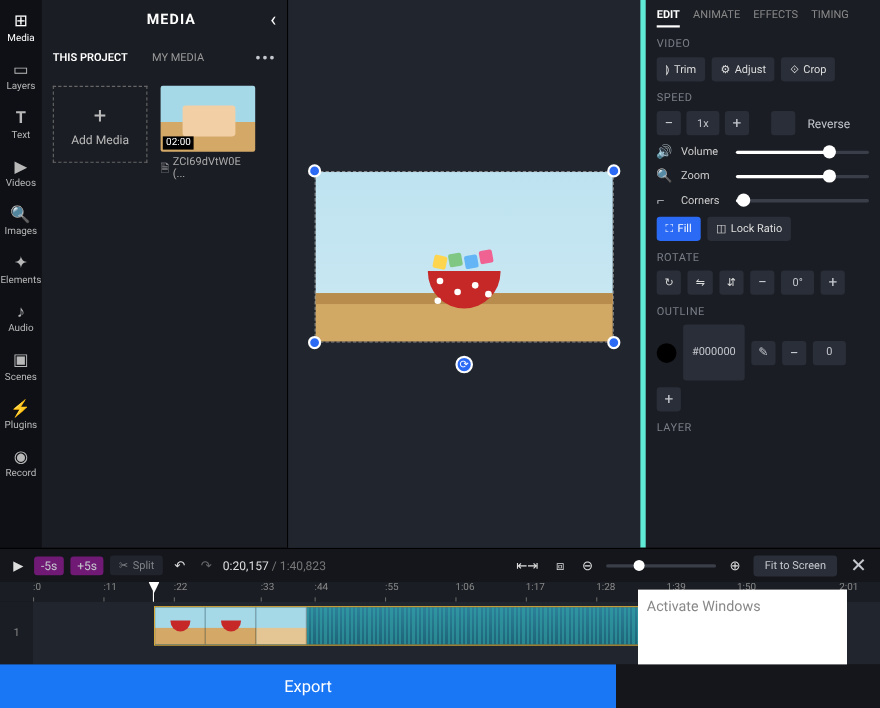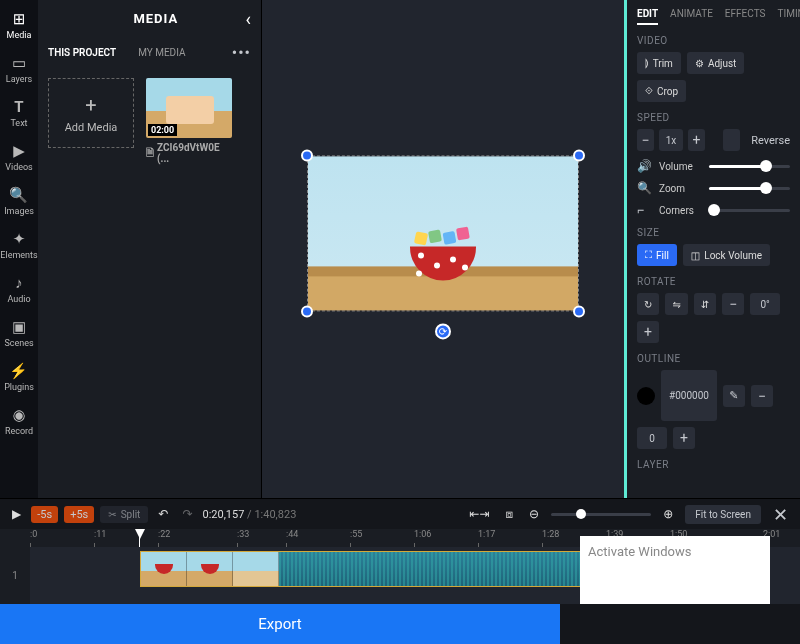--- a/index.html
+++ b/index.html
@@ -14,42 +14,42 @@
 .media-head { display: flex; align-items: center; justify-content: space-between; padding: 8px 10px; }
 .media-title { color: #fff; font-weight: 700; font-size: 13px; letter-spacing: 1px; flex: 1; text-align: center; }
 .back-btn { font-size: 18px; cursor: pointer; color: #fff; }
 .media-tabs { display: flex; align-items: center; padding: 6px 10px; gap: 22px; font-size: 10px; }
 .mtab { color: #999; cursor: pointer; }
 .mtab.active { color: #fff; font-weight: 600; }
 .dots { margin-left: auto; cursor: pointer; font-size: 16px; letter-spacing: 1px; }
 .media-items { display: flex; gap: 12px; padding: 10px; }
 .add-media { width: 86px; height: 70px; border: 1.5px dashed #666; display: flex; flex-direction: column; align-items: center; justify-content: center; cursor: pointer; color: #bbb; font-size: 11px; }
 .add-media .plus { font-size: 20px; margin-bottom: 4px; }
-.media-thumb { width: 86px; font-weight: bold; }
+.media-thumb { width: 86px; }
 .thumb-img { width: 86px; height: 60px; background: linear-gradient(#a6d9e8 55%, #d4a968 55%); position: relative; border-radius: 2px; }
 .thumb-inner { position:absolute; left:20px; top:18px; width:48px; height:28px; background:#f3cfa6; border-radius:3px; }
 .thumb-time { position: absolute; left: 2px; bottom: 2px; background: #000; color: #fff; font-size: 9px; padding: 1px 3px; }
 .thumb-name { font-size: 10px; color: #aaa; margin-top: 4px; display:flex; align-items:center; gap:3px; }
 .canvas-area { flex: 1; background: #21252e; position: relative; }
 .stage { position: absolute; left: 50%; top: 50%; transform: translate(-50%, -60%); width: 272px; height: 156px; }
 .frame { width: 100%; height: 100%; border: 1px dashed #888; position: relative; }
 .frame .sky { position:absolute; inset:0; bottom:34px; background:linear-gradient(#bee3f0,#c8e7f2); }
 .frame .floor { position:absolute; left:0; right:0; bottom:0; height:42px; background:#d2a865; }
 .frame .floor2 { position:absolute; left:0; right:0; bottom:34px; height:10px; background:#b88c4c; }
 .frame .bowl { position:absolute; left:50%; bottom:30px; transform:translateX(-50%); }
 .bowl-body { width:66px; height:34px; background:#c62828; border-radius:0 0 44px 44px; position:relative; }
 .bowl-body::before { content:''; position:absolute; left:8px; top:6px; width:6px; height:6px; background:#fff; border-radius:50%; box-shadow: 16px 10px 0 #fff, 32px 4px 0 #fff, 44px 12px 0 #fff, -2px 18px 0 #fff; }
 .bowl-candy { position:absolute; bottom:32px; left:50%; transform:translateX(-50%); width:56px; height:18px; }
 .bowl-candy::before{content:'';position:absolute;left:0;top:2px;width:12px;height:12px;background:#ffd54f;border-radius:2px;transform:rotate(12deg);}
 .bowl-candy::after{content:'';position:absolute;left:14px;top:0;width:12px;height:12px;background:#81c784;border-radius:2px;transform:rotate(-10deg);box-shadow:14px 4px 0 #64b5f6, 28px 2px 0 #f06292;}
 .handle { position: absolute; width: 12px; height: 12px; background: #2a6af5; border: 2px solid #fff; border-radius: 50%; }
 .h-tl { top: -6px; left: -6px; } .h-tr { top: -6px; right: -6px; }
 .h-bl { bottom: -6px; left: -6px; } .h-br { bottom: -6px; right: -6px; }
 .h-rot { bottom: -28px; left: 50%; transform: translateX(-50%); background: #2a6af5; width:16px; height:16px; display:flex; align-items:center; justify-content:center; color:#fff; font-size:10px; }
-.props { width: 176px; background: #1a1d23; padding: 8px 10px; overflow-y: auto; font-size: 11px; border-left:3px solid #5eead4;}
+.props { width: 218px; background: #1a1d23; padding: 8px 10px; overflow-y: auto; font-size: 11px; border-left:5px solid #5eead4;}
 .ptabs { display: flex; gap: 12px; font-size: 10px; margin-bottom: 10px; }
 .ptab { color: #888; cursor: pointer; padding-bottom: 4px; }
 .ptab.active { color: #fff; font-weight: 700; border-bottom: 2px solid #fff; }
 .sect-lbl { font-size: 10px; color: #7a7e87; margin: 10px 0 6px; letter-spacing: 0.5px; }
 .btn-row { display: flex; gap: 6px; flex-wrap:wrap; }
 .pbtn { background: #2a2e38; color: #ddd; padding: 5px 8px; border-radius: 3px; cursor: pointer; font-size: 10px; display: flex; align-items: center; gap: 4px; }
 .pbtn.primary { background: #2a6af5; color: #fff; }
 .pbtn.icon { padding: 5px 7px; }
 .spin-row { display:flex; gap:5px; align-items:center; margin-bottom:6px;}
 .spin-btn { width:22px; height:22px; background:#2a2e38; display:flex; align-items:center; justify-content:center; cursor:pointer; border-radius:3px; font-size:14px; }
@@ -60,21 +60,21 @@
 .slider-row .sl-label { width:42px; font-size:10px; color:#ccc; }
 .slider-track { flex:1; height:3px; background:#3a3e48; position:relative; border-radius:2px;}
 .slider-fill { position:absolute; left:0; top:0; height:100%; background:#fff; border-radius:2px; }
 .slider-thumb { position:absolute; top:50%; width:12px; height:12px; background:#fff; border-radius:50%; transform:translate(-50%,-50%); }
 .color-chip { width:18px; height:18px; background:#000; border-radius:50%; }
 .color-hex { background:#2a2e38; padding:20px 8px; border-radius:3px; font-size:10px; }
 .dropper { width:22px; height:22px; background:#2a2e38; display:flex; align-items:center; justify-content:center; border-radius:3px; cursor:pointer; font-size:11px; }
 .timeline-area { height: 106px; background: #14161b; border-top: 1px solid #000; display:flex; flex-direction:column; }
 .tl-bar { display: flex; align-items: center; gap: 6px; padding: 4px 8px; height: 30px; }
 .tl-btn { background: transparent; color: #ddd; cursor: pointer; padding: 2px 4px; font-size: 12px; }
-.tl-chip { background:#c2410c; padding:2px 6px; border-radius:3px; font-size:11px; cursor:pointer; }
+.tl-chip { background:#701a75; padding:2px 6px; border-radius:3px; font-size:11px; cursor:pointer; }
 .tl-split { background:#2a2e38; padding:3px 8px; border-radius:3px; font-size:10px; display:flex; gap:4px; align-items:center; opacity:0.6; }
 .tl-time { margin-left: auto; font-size: 11px; color:#ddd; }
 .tl-time .dur { color:#777; }
 .tl-spacer { flex:1; }
 .tl-right { display:flex; align-items:center; gap:8px; }
 .zoom-track { width:100px; height:3px; background:#3a3e48; position:relative; border-radius:2px; }
 .zoom-thumb { position:absolute; top:50%; left:30%; width:10px; height:10px; background:#fff; border-radius:50%; transform:translate(-50%,-50%); }
 .fit-btn { background:#2a2e38; padding:4px 10px; border-radius:3px; font-size:10px; cursor:pointer; }
 .close-x { font-size:18px; cursor:pointer; padding:0 4px; }
 .ruler { height: 18px; display:flex; position:relative; padding-left:30px; background:#1a1d23; }
@@ -243,29 +243,28 @@
       </div>
       <div class="slider-row">
         <span class="sl-icon">⌐</span>
         <span class="sl-label">Corners</span>
         <div class="slider-track">
             <div class="slider-fill" style="width:6%;"></div>
             <div class="slider-thumb" style="left:6%;"></div>
           </div>
       </div>
 
-      <div class="sect-lbl">SIZE</div>
       <div class="btn-row">
         <div class="pbtn primary">
             <span>⛶</span>
             <span>Fill</span>
           </div>
         <div class="pbtn">
             <span>◫</span>
-            <span>Lock Volume</span>
+            <span>Lock Ratio</span>
           </div>
       </div>
 
       <div class="sect-lbl">ROTATE</div>
       <div class="btn-row">
         <div class="pbtn icon">↻</div>
         <div class="pbtn icon">⇋</div>
         <div class="pbtn icon">⇵</div>
         <div class="spin-btn">−</div>
         <div class="spin-val">0°</div>

